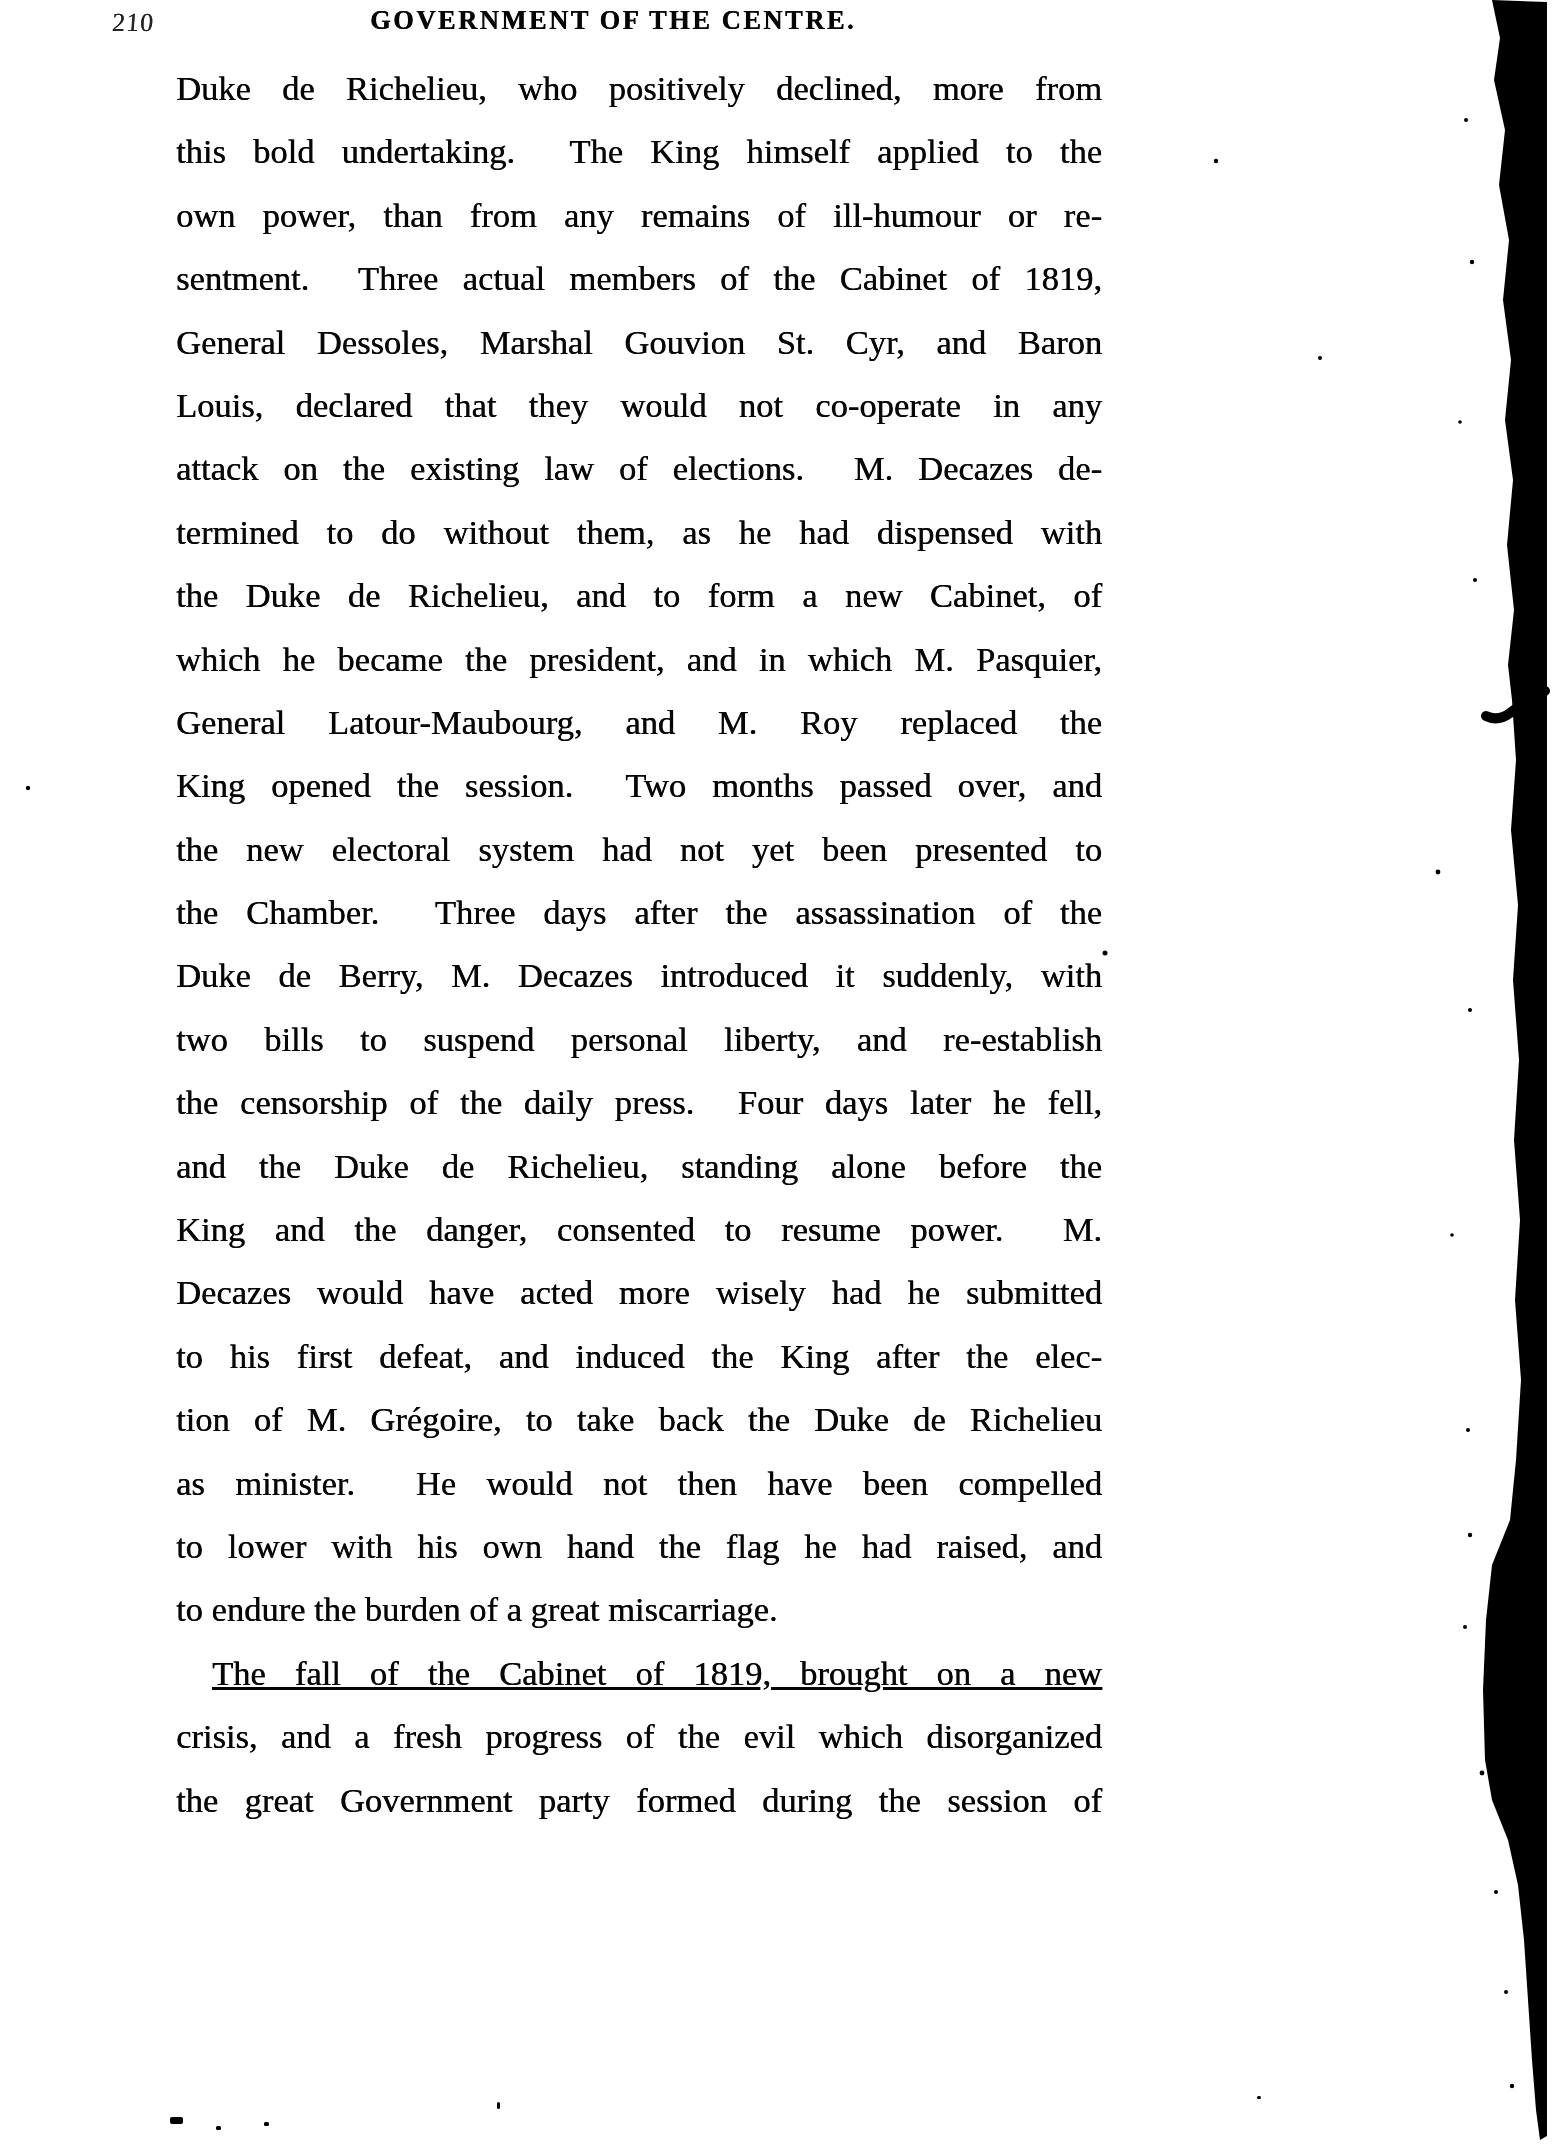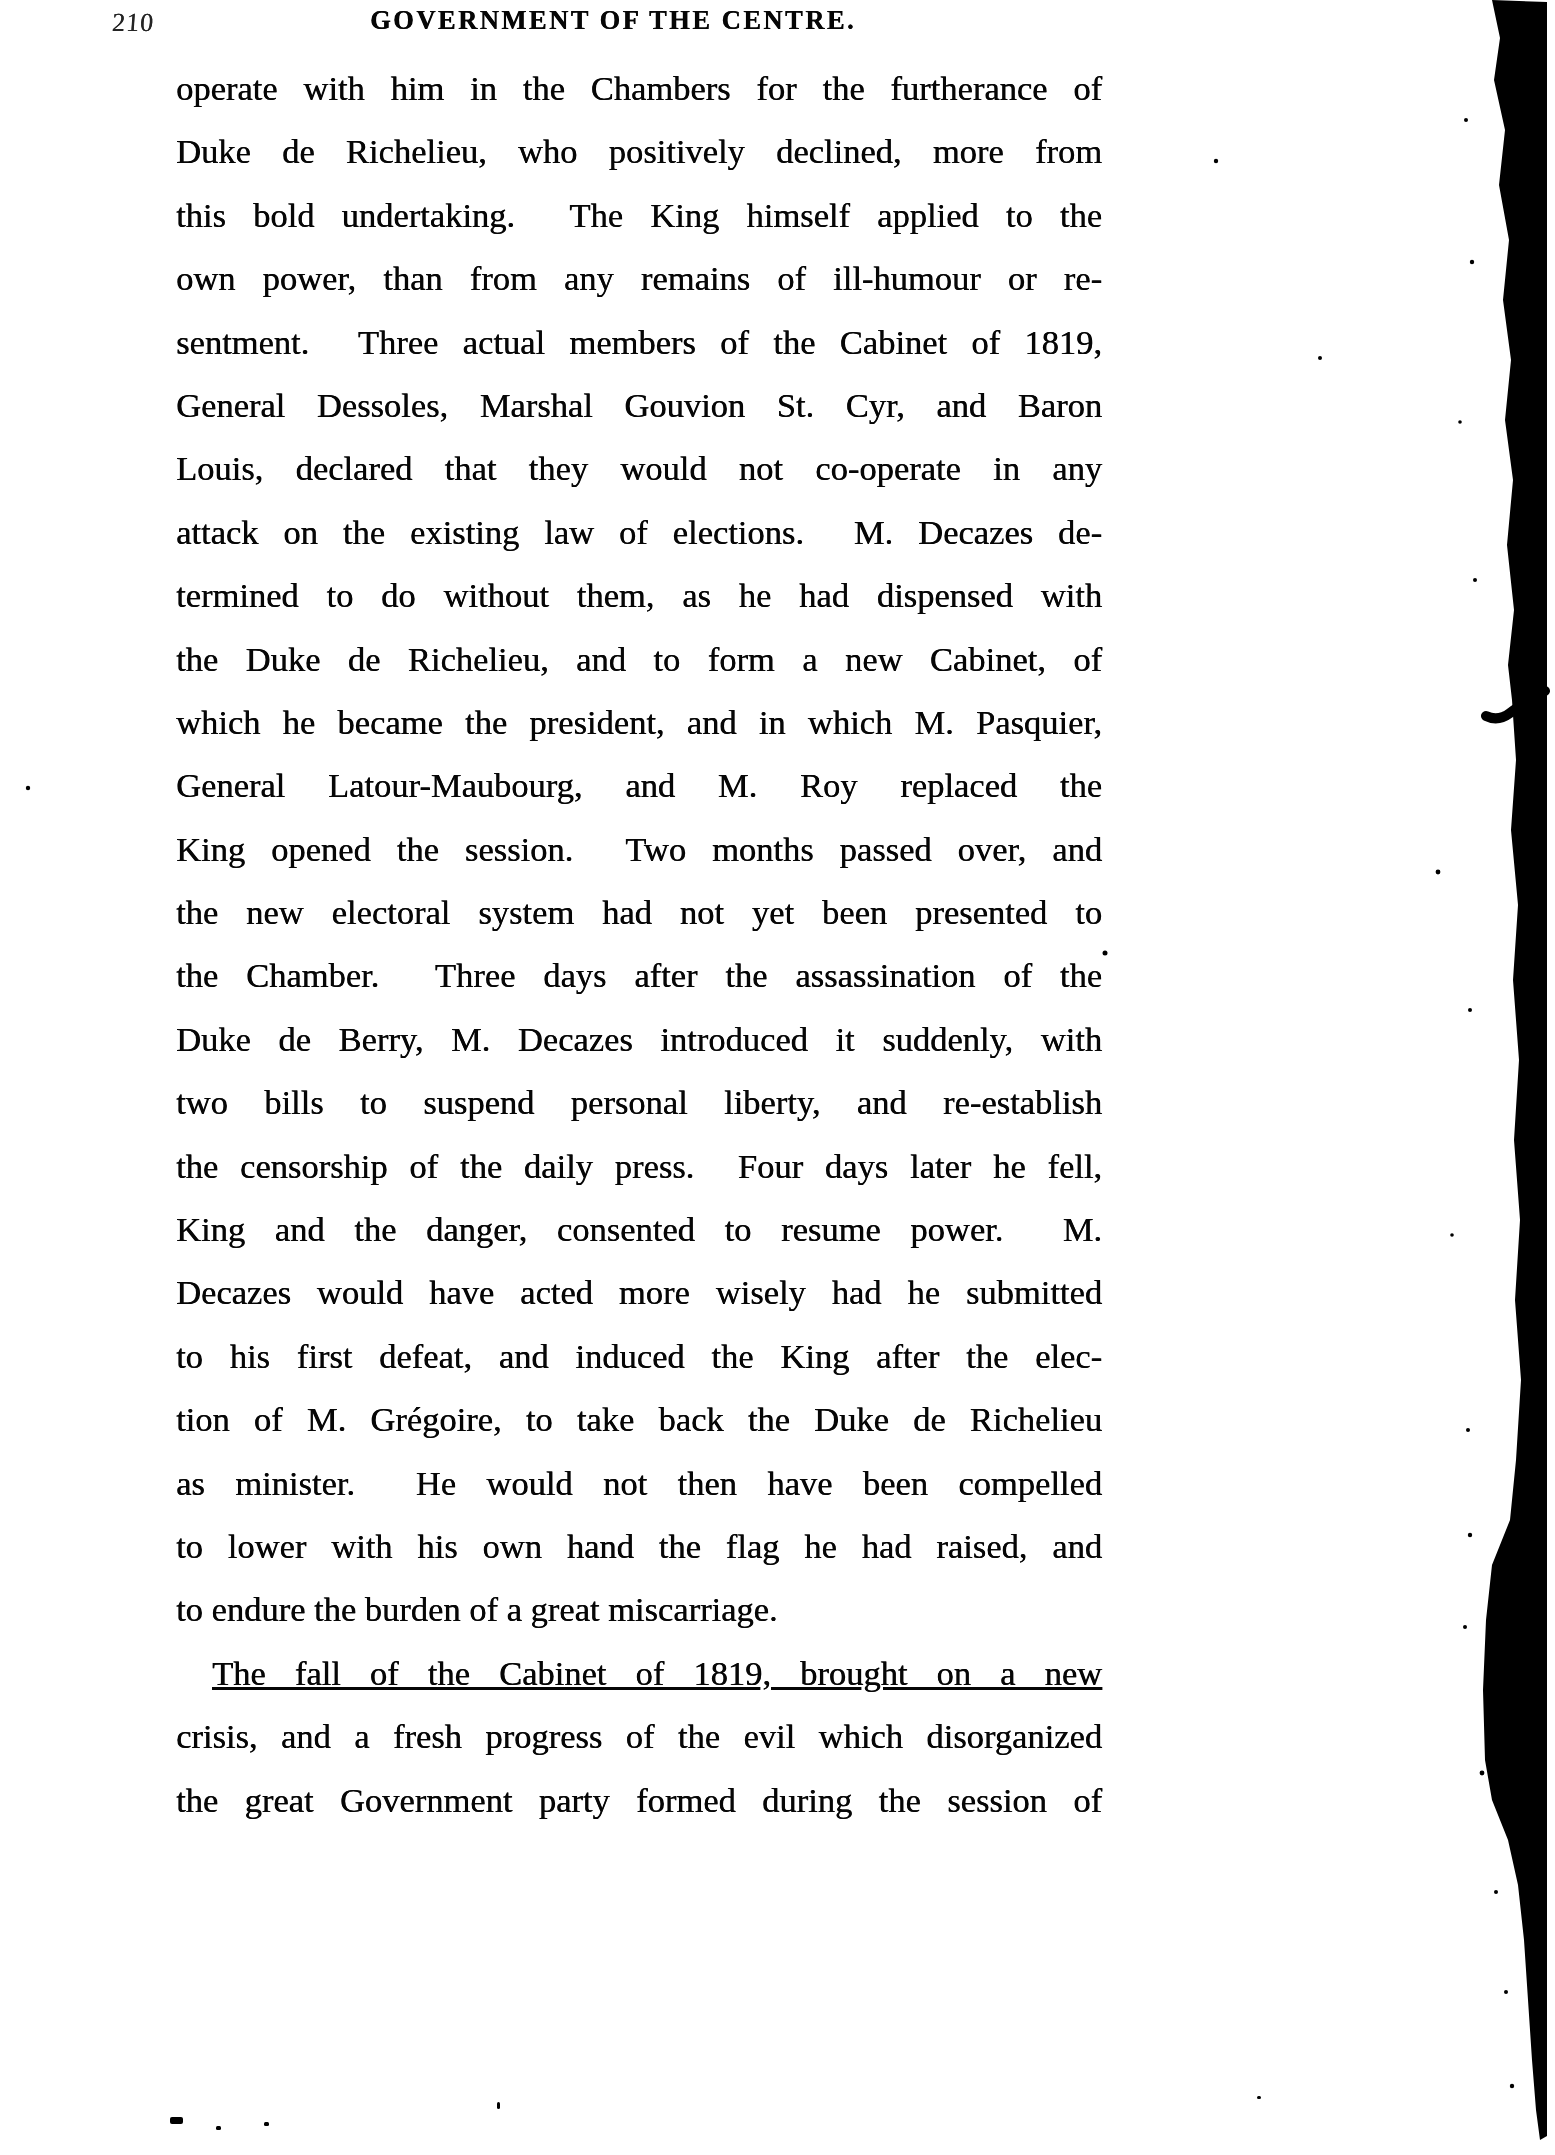--- a/index.html
+++ b/index.html
@@ -44,38 +44,38 @@
 <body>
 
 <div class="page">
 
   <div class="header">
     <span class="pagenum">210</span>
     <span class="title">GOVERNMENT OF THE CENTRE.</span>
   </div>
 
   <div class="textblock">
-      <div class="line">operate with him in the Chambers for the furtherance of</div>
       <div class="line">Duke de Richelieu, who positively declined, more from</div>
       <div class="line">this bold undertaking. &nbsp;The King himself applied to the</div>
       <div class="line">own power, than from any remains of ill-humour or re-</div>
       <div class="line">sentment. &nbsp;Three actual members of the Cabinet of 1819,</div>
       <div class="line">General Dessoles, Marshal Gouvion St. Cyr, and Baron</div>
       <div class="line">Louis, declared that they would not co-operate in any</div>
       <div class="line">attack on the existing law of elections. &nbsp;M. Decazes de-</div>
       <div class="line">termined to do without them, as he had dispensed with</div>
       <div class="line">the Duke de Richelieu, and to form a new Cabinet, of</div>
       <div class="line">which he became the president, and in which M. Pasquier,</div>
       <div class="line">General Latour-Maubourg, and M. Roy replaced the</div>
       <div class="line">King opened the session. &nbsp;Two months passed over, and</div>
       <div class="line">the new electoral system had not yet been presented to</div>
       <div class="line">the Chamber. &nbsp;Three days after the assassination of the</div>
       <div class="line">Duke de Berry, M. Decazes introduced it suddenly, with</div>
       <div class="line">two bills to suspend personal liberty, and re-establish</div>
       <div class="line">the censorship of the daily press. &nbsp;Four days later he fell,</div>
+      <div class="line">and the Duke de Richelieu, standing alone before the</div>
       <div class="line">King and the danger, consented to resume power. &nbsp;M.</div>
       <div class="line">Decazes would have acted more wisely had he submitted</div>
       <div class="line">to his first defeat, and induced the King after the elec-</div>
       <div class="line">tion of M. Grégoire, to take back the Duke de Richelieu</div>
       <div class="line">as minister. &nbsp;He would not then have been compelled</div>
       <div class="line">to lower with his own hand the flag he had raised, and</div>
       <div class="line endline">to endure the burden of a great miscarriage.</div>
       <div class="line indent">The fall of the Cabinet of 1819, brought on a new</div>
       <div class="line">crisis, and a fresh progress of the evil which disorganized</div>
       <div class="line">the great Government party formed during the session of</div>

